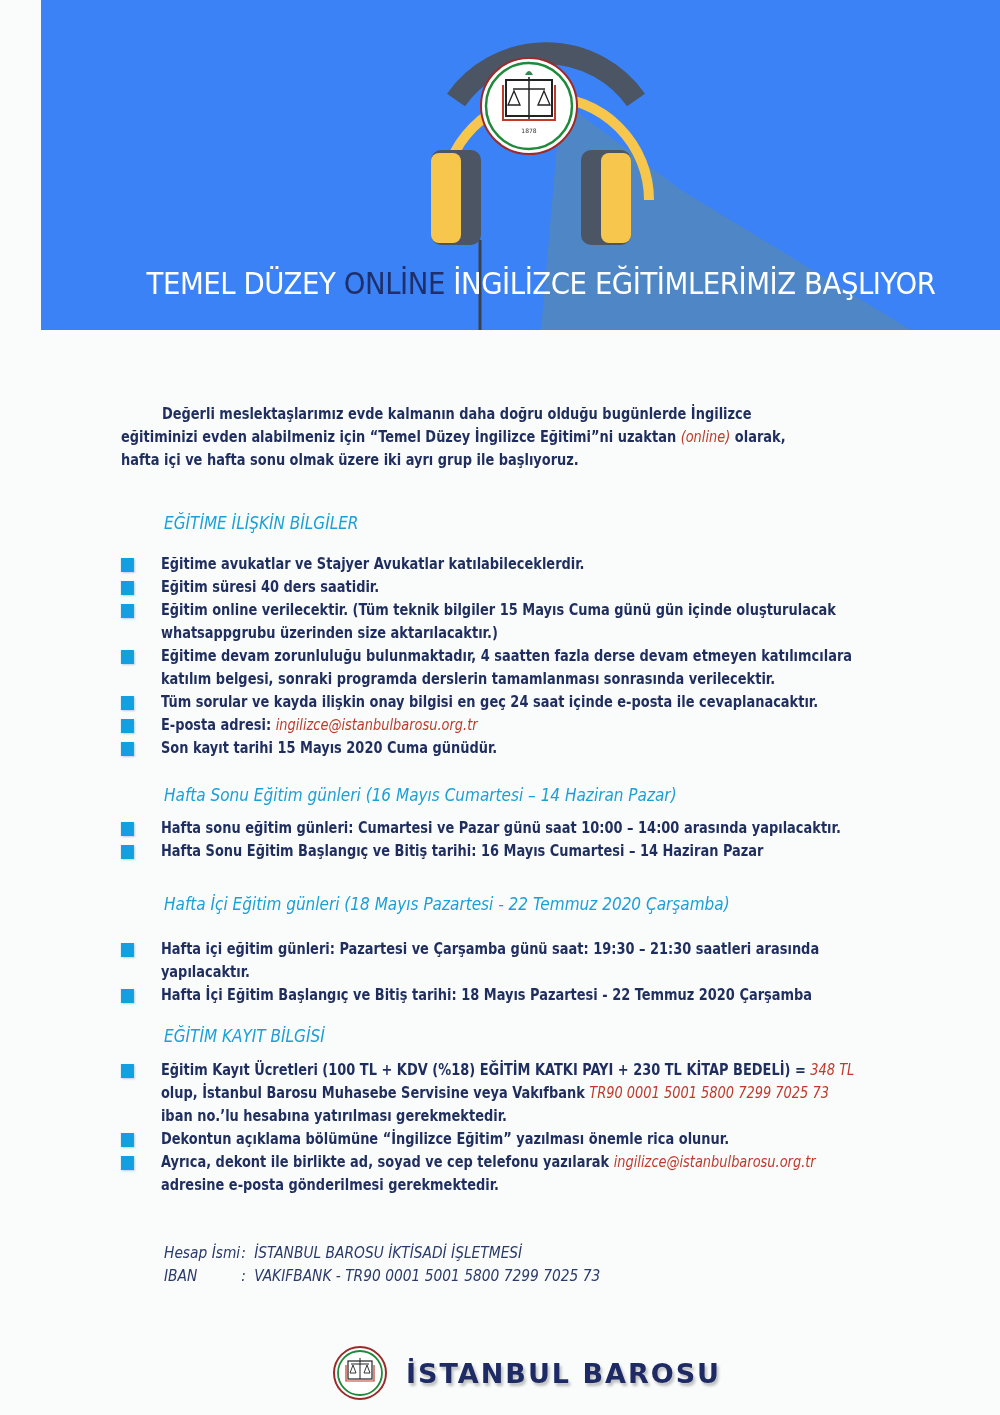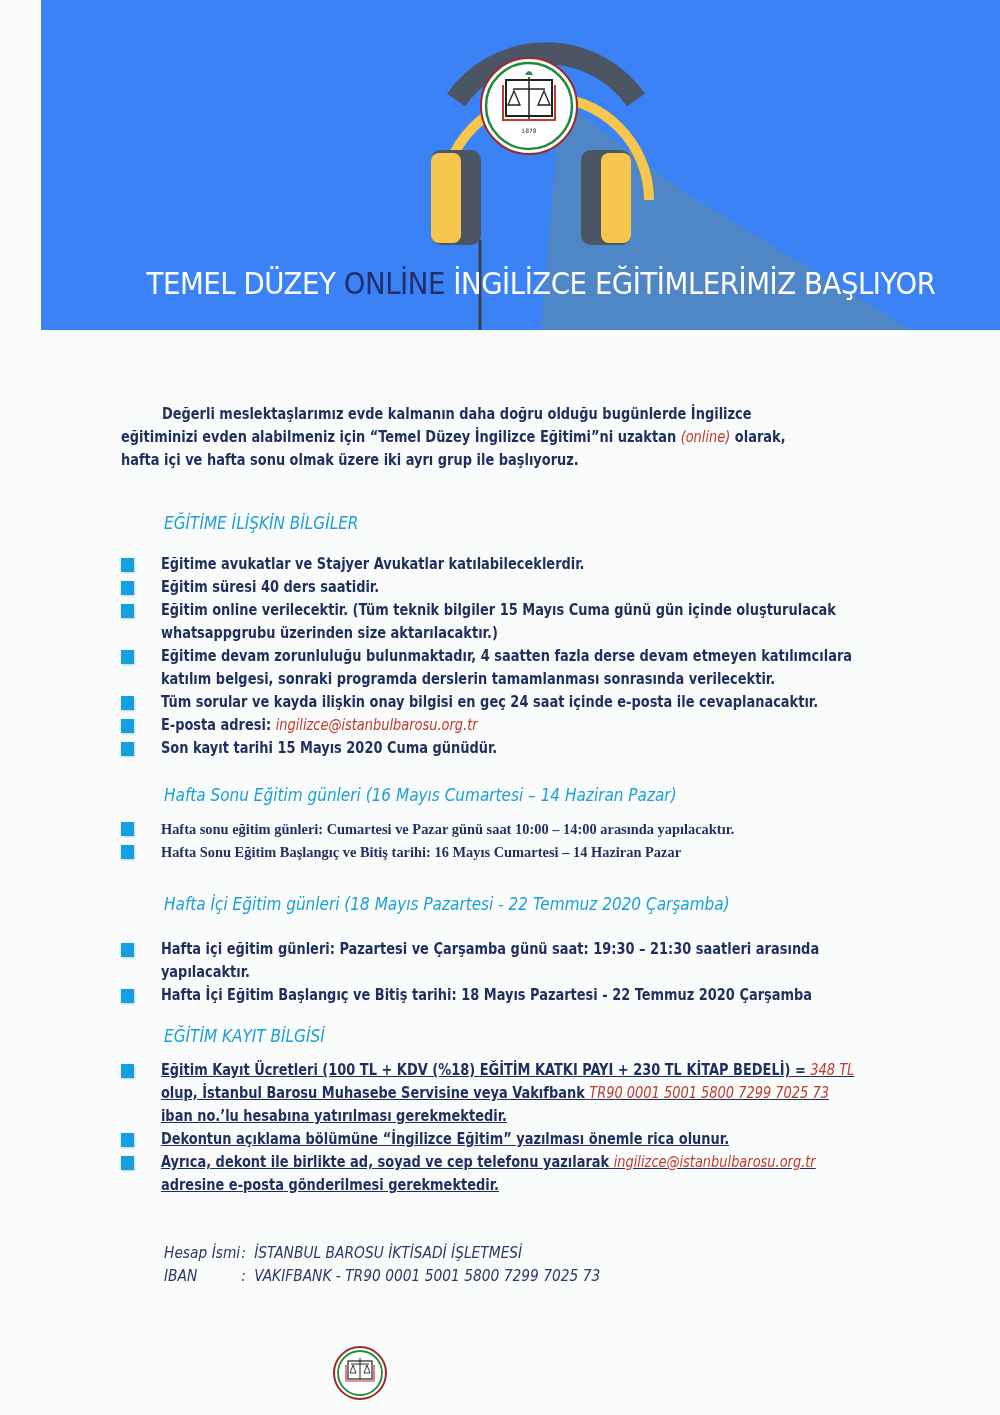--- a/index.html
+++ b/index.html
@@ -108,33 +108,33 @@
     <div class="item"><span class="bullet"></span><span>Eğitime avukatlar ve Stajyer Avukatlar katılabileceklerdir.</span></div>
     <div class="item"><span class="bullet"></span><span>Eğitim süresi 40 ders saatidir.</span></div>
     <div class="item"><span class="bullet"></span><span>Eğitim online verilecektir. (Tüm teknik bilgiler 15 Mayıs Cuma günü gün içinde oluşturulacak whatsappgrubu üzerinden size aktarılacaktır.)</span></div>
     <div class="item"><span class="bullet"></span><span>Eğitime devam zorunluluğu bulunmaktadır, 4 saatten fazla derse devam etmeyen katılımcılara katılım belgesi, sonraki programda derslerin tamamlanması sonrasında verilecektir.</span></div>
     <div class="item"><span class="bullet"></span><span>Tüm sorular ve kayda ilişkin onay bilgisi en geç 24 saat içinde e-posta ile cevaplanacaktır.</span></div>
     <div class="item"><span class="bullet"></span><span>E-posta adresi: </span><span class="red">ingilizce@istanbulbarosu.org.tr</span></div>
     <div class="item"><span class="bullet"></span><span>Son kayıt tarihi 15 Mayıs 2020 Cuma günüdür.</span></div>
   </div>
 
   <div class="section-head" style="top:455px;">Hafta Sonu Eğitim günleri (16 Mayıs Cumartesi – 14 Haziran Pazar)</div>
-  <div class="list text" style="top:487px;font-family:Liberation Serif, serif;">
+  <div class="list text" style="top:487px;">
     <div class="item"><span class="bullet"></span><span>Hafta sonu eğitim günleri: Cumartesi ve Pazar günü saat 10:00 – 14:00 arasında yapılacaktır.</span></div>
     <div class="item"><span class="bullet"></span><span>Hafta Sonu Eğitim Başlangıç ve Bitiş tarihi: 16 Mayıs Cumartesi – 14 Haziran Pazar</span></div>
   </div>
 
   <div class="section-head" style="top:564px;">Hafta İçi Eğitim günleri (18 Mayıs Pazartesi - 22 Temmuz 2020 Çarşamba)</div>
   <div class="list text" style="top:608px;">
     <div class="item"><span class="bullet"></span><span>Hafta içi eğitim günleri: Pazartesi ve Çarşamba günü saat: 19:30 – 21:30 saatleri arasında yapılacaktır.</span></div>
     <div class="item"><span class="bullet"></span><span>Hafta İçi Eğitim Başlangıç ve Bitiş tarihi: 18 Mayıs Pazartesi - 22 Temmuz 2020 Çarşamba</span></div>
   </div>
 
   <div class="section-head" style="top:696px;">EĞİTİM KAYIT BİLGİSİ</div>
-  <div class="list text" style="top:729px;text-decoration:underline;">
+  <div class="list text" style="top:729px;">
     <div class="item"><span class="bullet"></span><span>Eğitim Kayıt Ücretleri (100 TL + KDV (%18) EĞİTİM KATKI PAYI + 230 TL KİTAP BEDELİ) = </span><span class="red">348 TL</span><span> olup, İstanbul Barosu Muhasebe Servisine veya Vakıfbank </span><span class="red">TR90 0001 5001 5800 7299 7025 73</span><span> iban no.’lu hesabına yatırılması gerekmektedir.</span></div>
     <div class="item"><span class="bullet"></span><span>Dekontun açıklama bölümüne “İngilizce Eğitim” yazılması önemle rica olunur.</span></div>
     <div class="item"><span class="bullet"></span><span>Ayrıca, dekont ile birlikte ad, soyad ve cep telefonu yazılarak </span><span class="red">ingilizce@istanbulbarosu.org.tr</span><span> adresine e-posta gönderilmesi gerekmektedir.</span></div>
   </div>
 
   <div class="account">
     <div class="row">
       <span class="lbl">Hesap İsmi</span>
       <span class="sep">:</span>
       <span>İSTANBUL BAROSU İKTİSADİ İŞLETMESİ</span>
@@ -151,13 +151,14 @@
   <svg width="56" height="56" viewBox="0 0 56 56">
     <circle cx="28" cy="28" r="26" fill="#ffffff" stroke="#9b2b2b" stroke-width="2"></circle>
     <circle cx="28" cy="28" r="22" fill="none" stroke="#1f8a3a" stroke-width="1.8"></circle>
     <rect x="16" y="16" width="24" height="18" fill="none" stroke="#222" stroke-width="1.2"></rect>
     <line x1="28" y1="13" x2="28" y2="34" stroke="#222" stroke-width="1"></line>
     <line x1="19" y1="19" x2="37" y2="19" stroke="#222" stroke-width="1"></line>
     <polygon points="18,28 21,20 24,28" fill="none" stroke="#222" stroke-width="0.9"></polygon>
     <polygon points="32,28 35,20 38,28" fill="none" stroke="#222" stroke-width="0.9"></polygon>
     <path d="M14 20 L14 36 L42 36 L42 20" fill="none" stroke="#c0392b" stroke-width="1.2"></path>
   </svg>
+  <span class="footer-name">İSTANBUL BAROSU</span>
 </div>
 
 </body></html>

